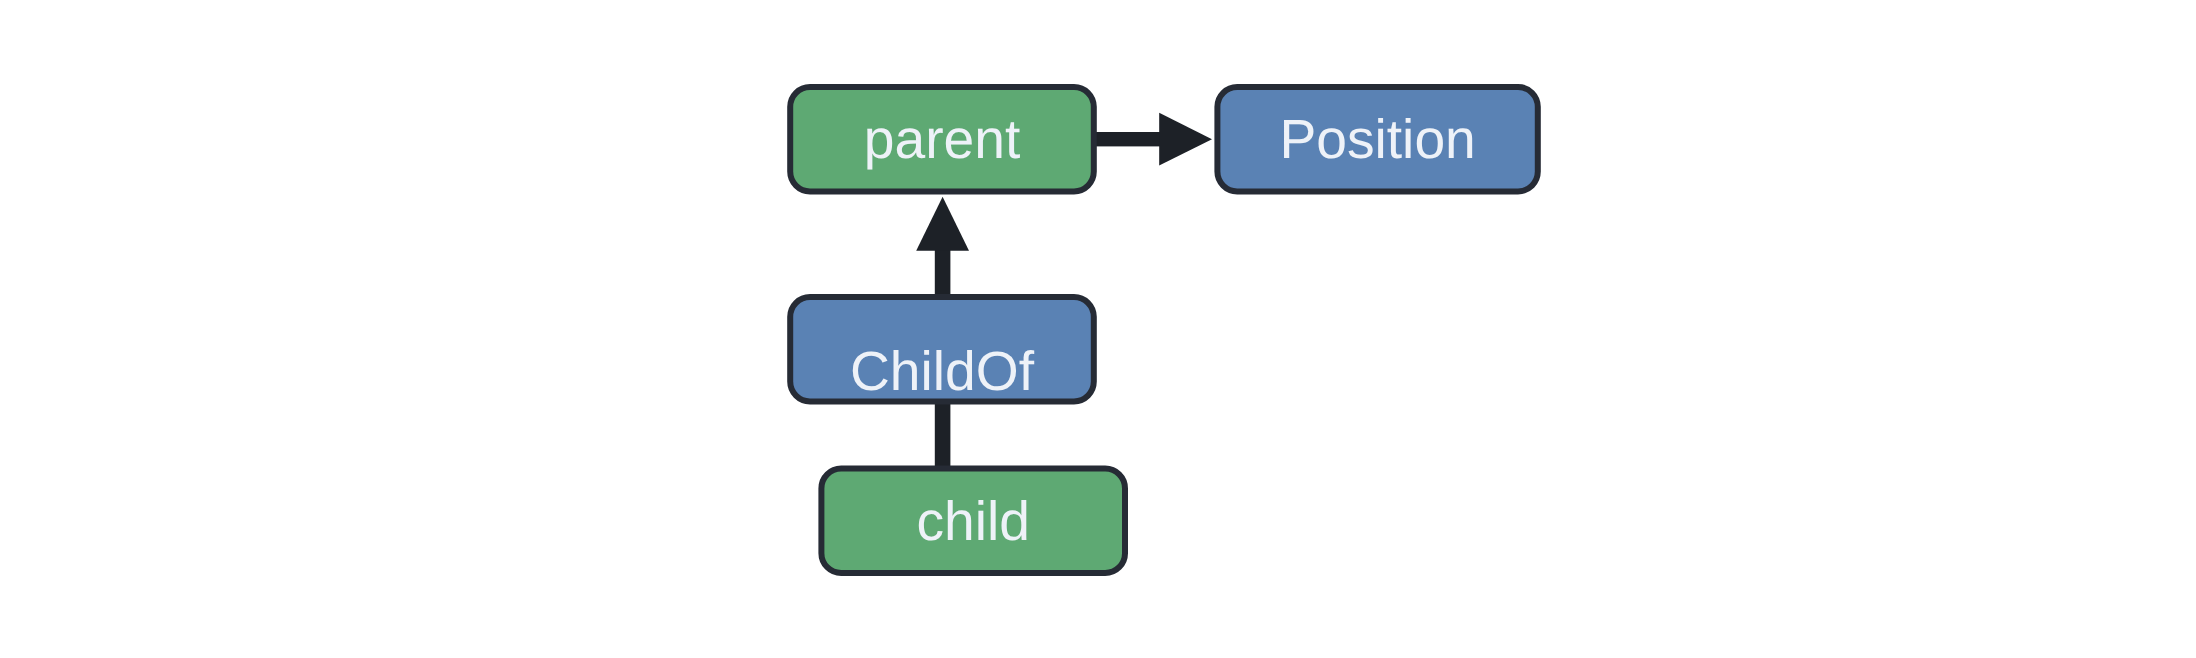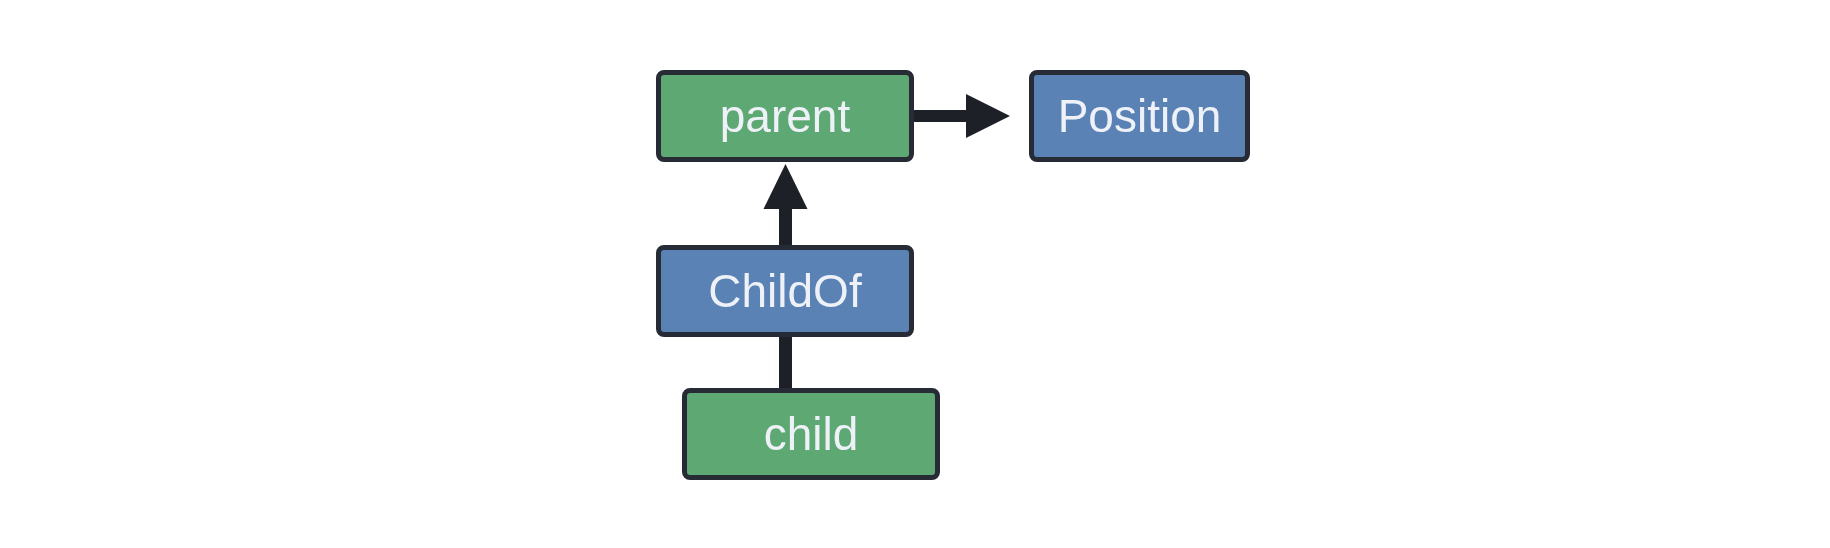--- a/index.html
+++ b/index.html
@@ -21,37 +21,37 @@
     top: 0;
     width: 1830px;
     height: 548px;
     pointer-events: none;
   }
   .node {
     position: absolute;
     box-sizing: border-box;
     height: 92px;
     border: 5px solid #262b35;
-    border-radius: 8px;
+    border-radius: 19px;
     display: flex;
     align-items: center;
     justify-content: center;
   }
   .node .label {
     color: #eef2f8;
     font-size: 46px;
     line-height: 1;
     white-space: nowrap;
   }
   .node-green { background: #5ea973; }
   .node-blue  { background: #5a82b4; }
 
   #node-parent   { left: 656px;  top: 70px;  width: 258px; }
-  #node-position { left: 1012px; top: 70px;  width: 221px; margin-left: 17px; }
-  #node-childof  { left: 656px;  top: 245px; width: 258px; }
+  #node-position { left: 1012px; top: 70px;  width: 272px; }
+  #node-childof  { left: 656px;  top: 245px; width: 258px; align-items: flex-end; }
   #node-child    { left: 656px;  top: 388px; width: 258px; margin-left: 26px; }
 
   .edge-shape { fill: #1d2127; }
 </style>
 </head>
 <body>
 
 <div id="canvas">
 
   <svg id="edges" viewBox="0 0 1830 548" xmlns="http://www.w3.org/2000/svg">

